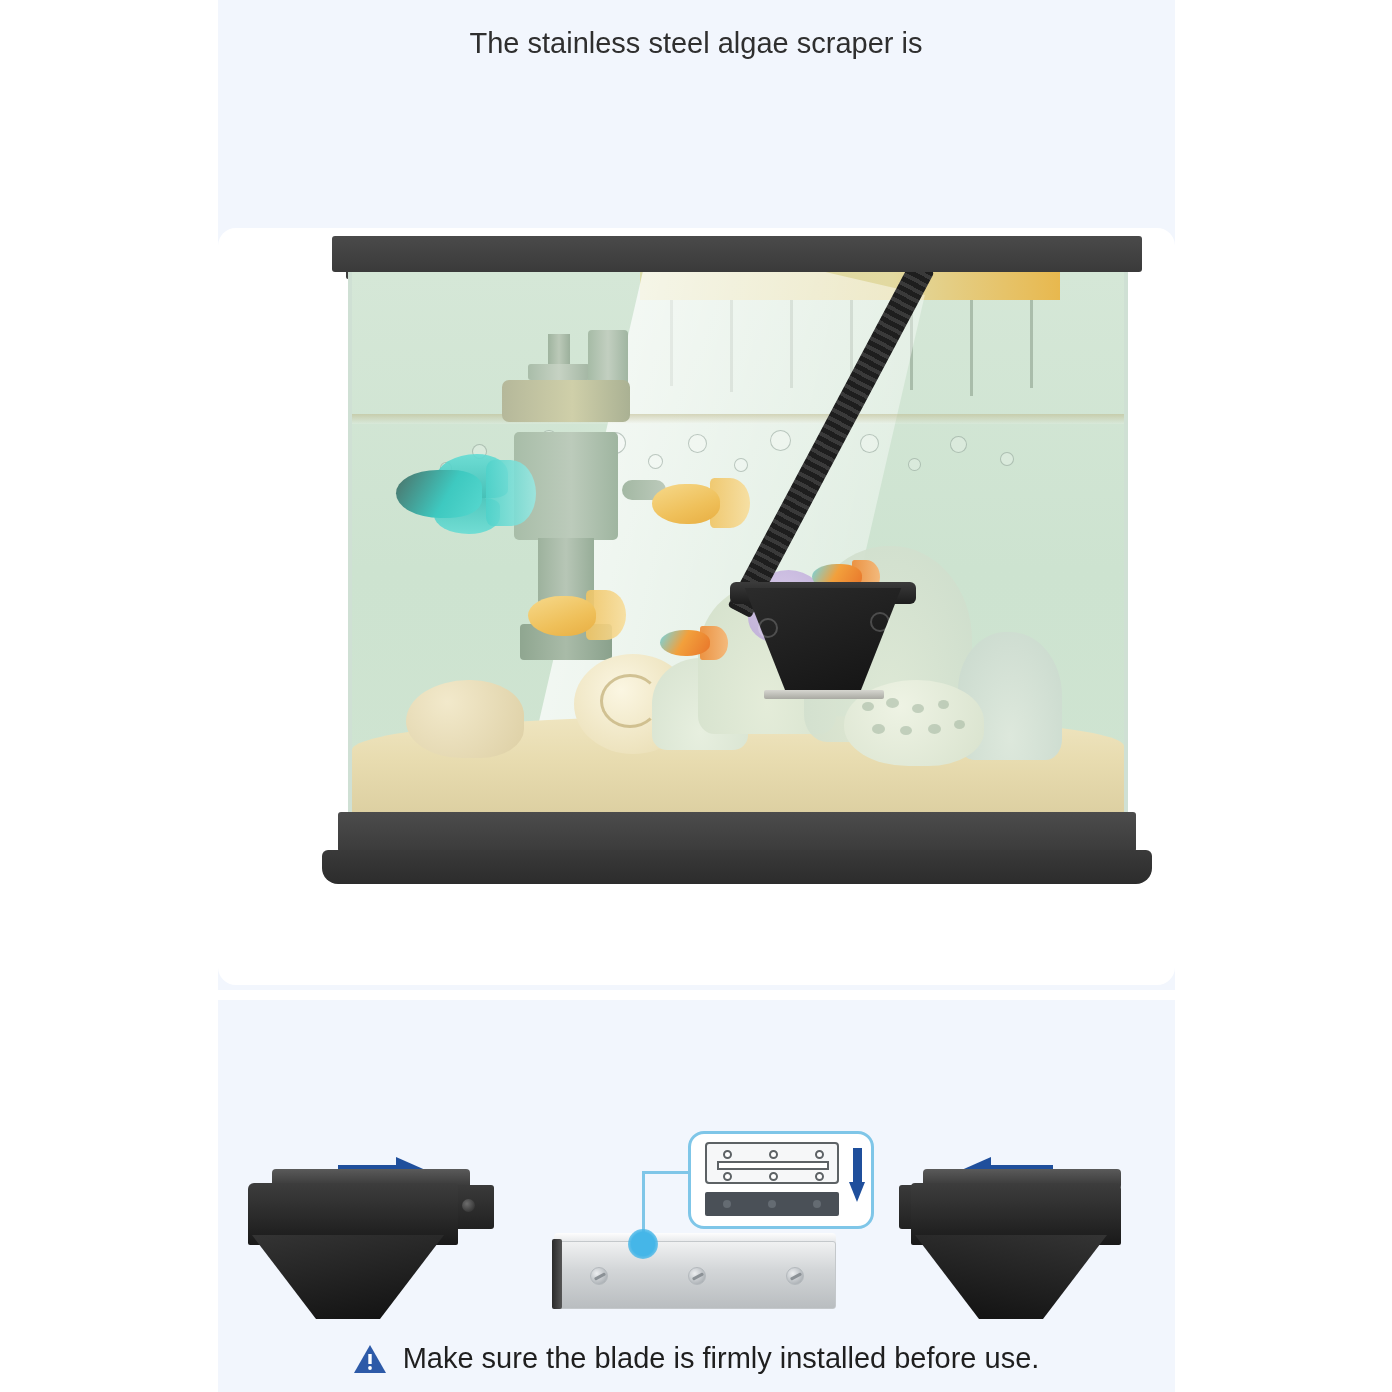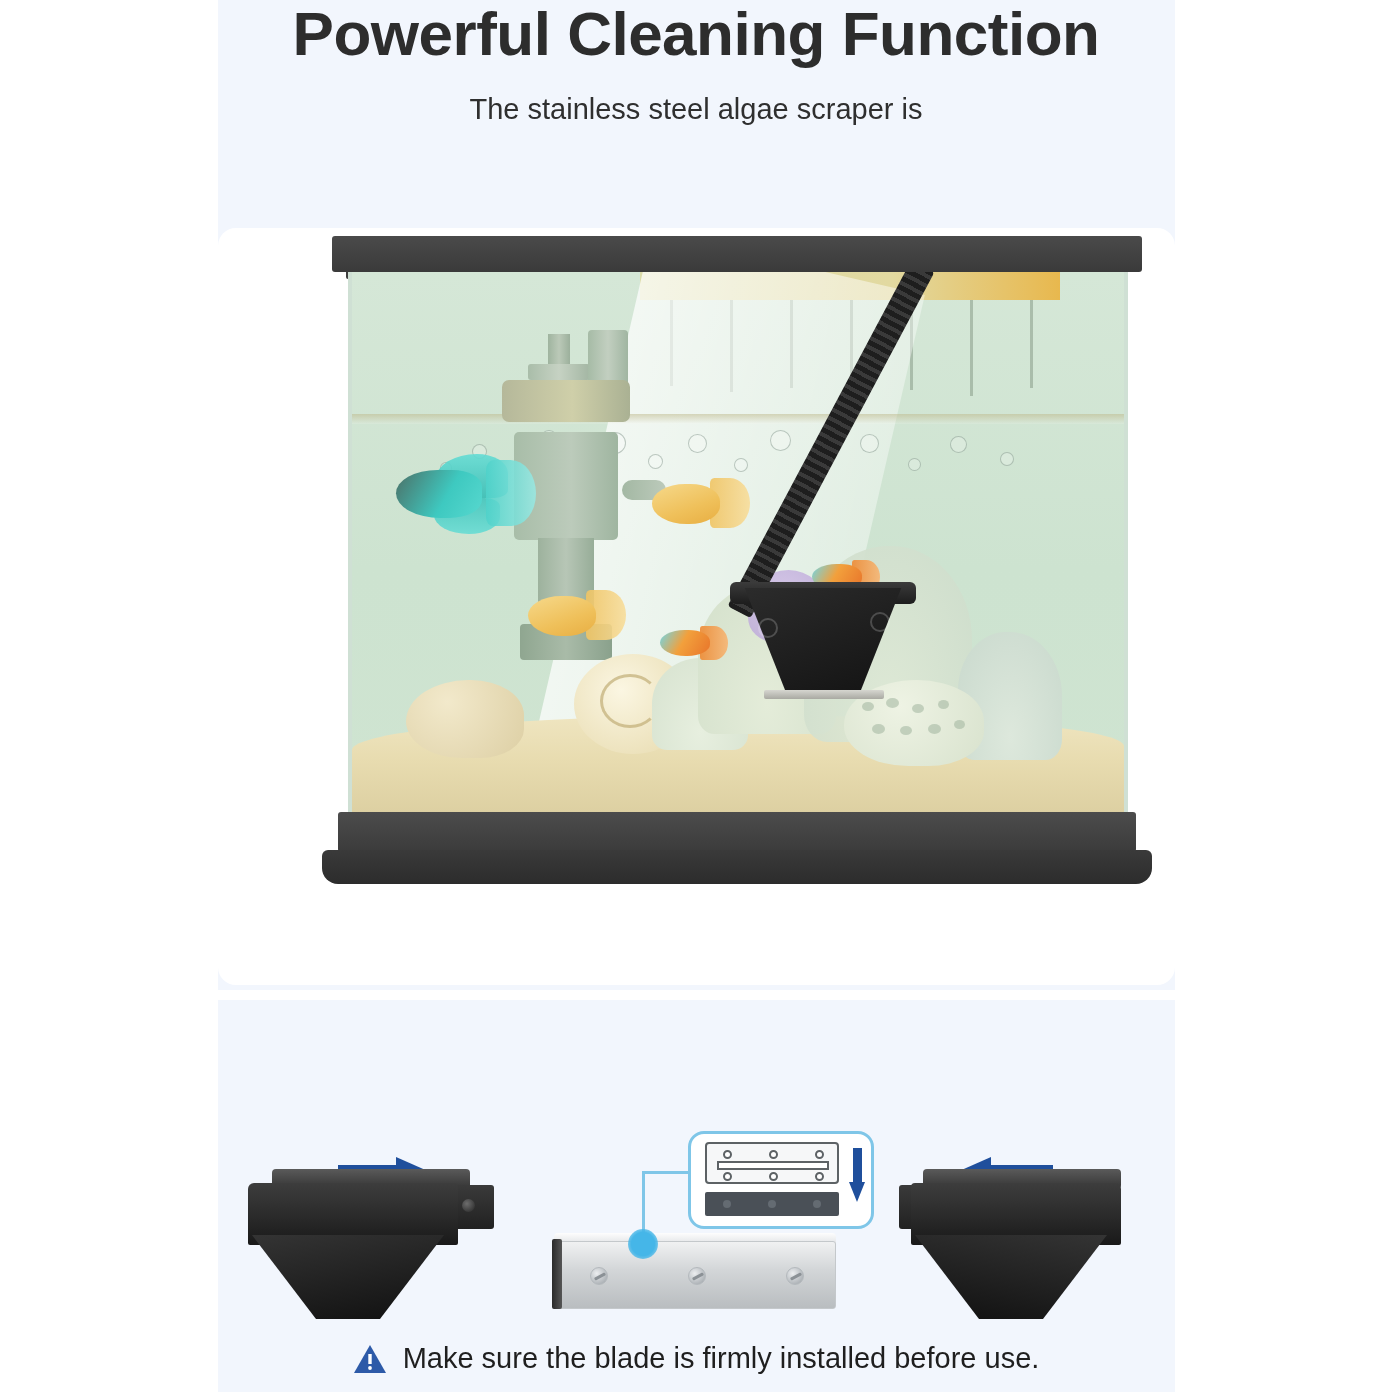--- a/index.html
+++ b/index.html
@@ -389,21 +389,20 @@
 </style>
 </head>
 <body>
 
 <div class="page">
 
   <div class="band band-top"></div>
   <div class="band band-bottom"></div>
 
   <div class="header">
-    <h1 class="headline">Powerful Cleaning Function</h1>
     <p class="subhead">
       <span>The stainless steel algae scraper is</span><br>
     </p>
   </div>
 
   <div class="photo-panel">
     <div class="tank-wrap">
 
       <div class="tube"></div>
       <div class="tube-weight"></div>

